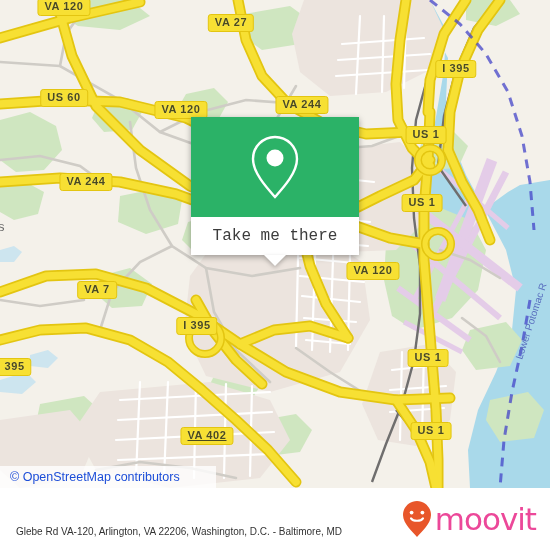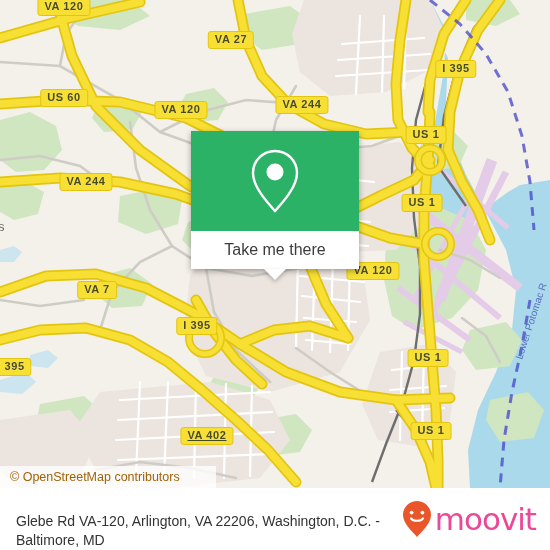--- a/index.html
+++ b/index.html
@@ -36,23 +36,24 @@
     position:absolute;color:#6b6b6b;font-size:13px;white-space:nowrap;
     transform:translate(0,-50%);
   }
   .river-label{
     position:absolute;color:#5a6fbf;font-size:10px;white-space:nowrap;
     transform-origin:left center;
   }
 
   
   .card{
-    position:absolute;left:191px;top:131px;width:168px;height:138px;
+    position:absolute;left:191px;top:117px;width:168px;height:138px;
     box-shadow:0 2px 6px rgba(0,0,0,.35);
     background:#fff;
+    font-family:Liberation Mono, monospace;
   }
   .card-top{
     height:100px;width:100%;
     background:#2bb267;
     display:flex;align-items:center;justify-content:center;
   }
   .card-btn{
     height:38px;width:100%;background:#fff;
     display:flex;align-items:center;justify-content:center;
     color:#3c3c3c;font-size:16px;
@@ -65,32 +66,32 @@
     border-top:11px solid #fff;
     filter:drop-shadow(0 2px 2px rgba(0,0,0,.25));
   }
 
   
   .attrib{
     position:absolute;left:0;top:466px;width:216px;height:22px;
     background:rgba(255,255,255,.78);
     display:flex;align-items:center;
     padding-left:10px;box-sizing:border-box;
-    color:#a16207;font-size:12.5px;white-space:nowrap;
+    color:#1d4ed8;font-size:12.5px;white-space:nowrap;
   }
 
   
   .footer{
     position:absolute;left:0;top:488px;width:550px;height:62px;
     background:#fff;
     display:flex;align-items:center;justify-content:space-between;
     padding:0 14px 0 16px;box-sizing:border-box;
   }
   .footer-title{
-    color:#333;font-size:14px;line-height:19px;max-width:400px;margin-top:24px;
+    color:#333;font-size:10px;line-height:19px;max-width:400px;margin-top:24px;
   }
   .brand{display:flex;align-items:center;gap:3px;}
   .brand-word{
     font-size:31px;color:#ec4899;letter-spacing:-1px;line-height:31px;
     font-family:"DejaVu Sans","Liberation Sans",sans-serif;
   }
 </style>
 </head>
 <body>
 
@@ -300,21 +301,21 @@
         </g>
 
         <g stroke="#4444c8" fill="none" stroke-width="3" stroke-dasharray="9 7" opacity=".75">
           <path d="M430,0 L460,24 L486,54 L508,92 L522,136 L530,182 L534,230"></path>
           <path d="M530,300 L522,346 L512,392 L504,440 L500,488"></path>
         </g>
       </g>
     </svg>
 
     <div class="shield" style="left:64px;top:7px;">VA 120</div>
-    <div class="shield" style="left:231px;top:40px;">VA 27</div>
+    <div class="shield" style="left:231px;top:23px;">VA 27</div>
     <div class="shield" style="left:456px;top:69px;">I 395</div>
     <div class="shield" style="left:64px;top:98px;">US 60</div>
     <div class="shield" style="left:181px;top:110px;">VA 120</div>
     <div class="shield" style="left:302px;top:105px;">VA 244</div>
     <div class="shield" style="left:426px;top:135px;">US 1</div>
     <div class="shield" style="left:86px;top:182px;">VA 244</div>
     <div class="shield" style="left:422px;top:203px;">US 1</div>
     <div class="shield" style="left:373px;top:271px;">VA 120</div>
     <div class="shield" style="left:97px;top:290px;">VA 7</div>
     <div class="shield" style="left:197px;top:326px;">I 395</div>

